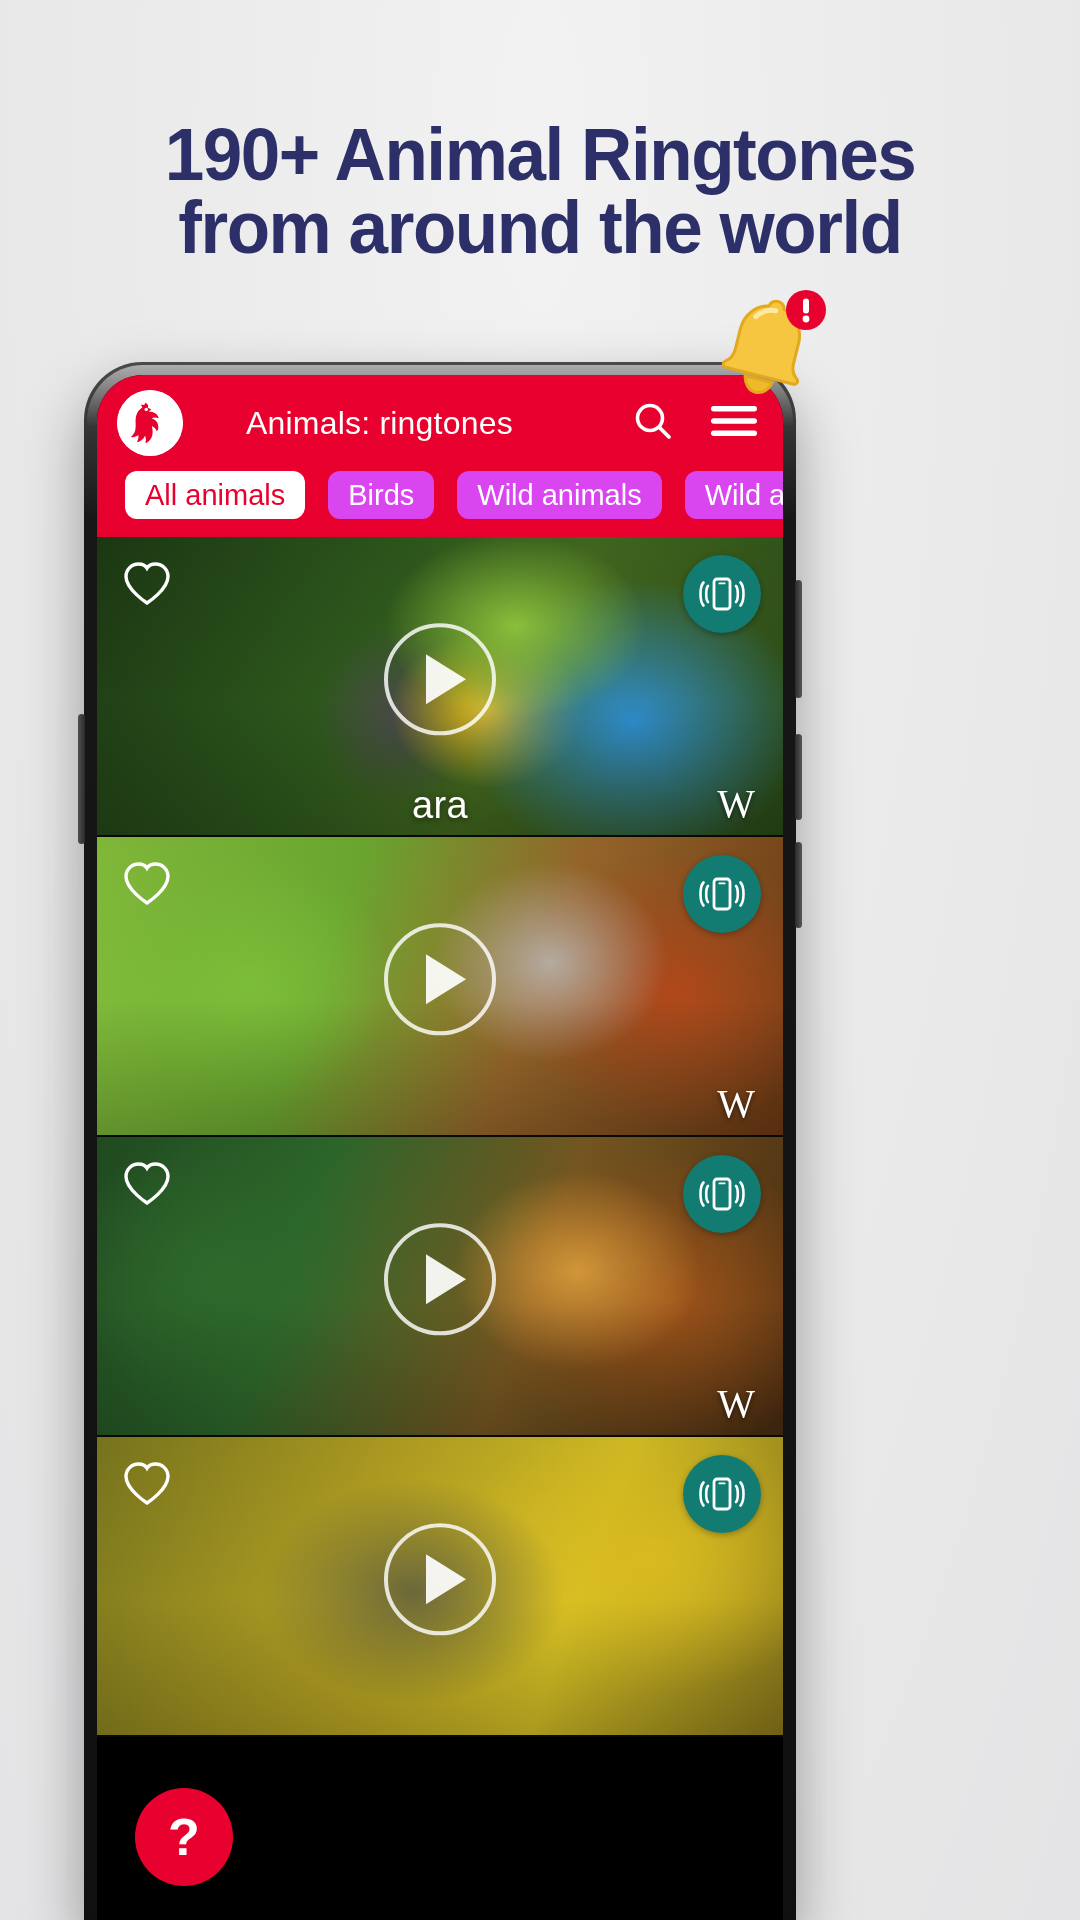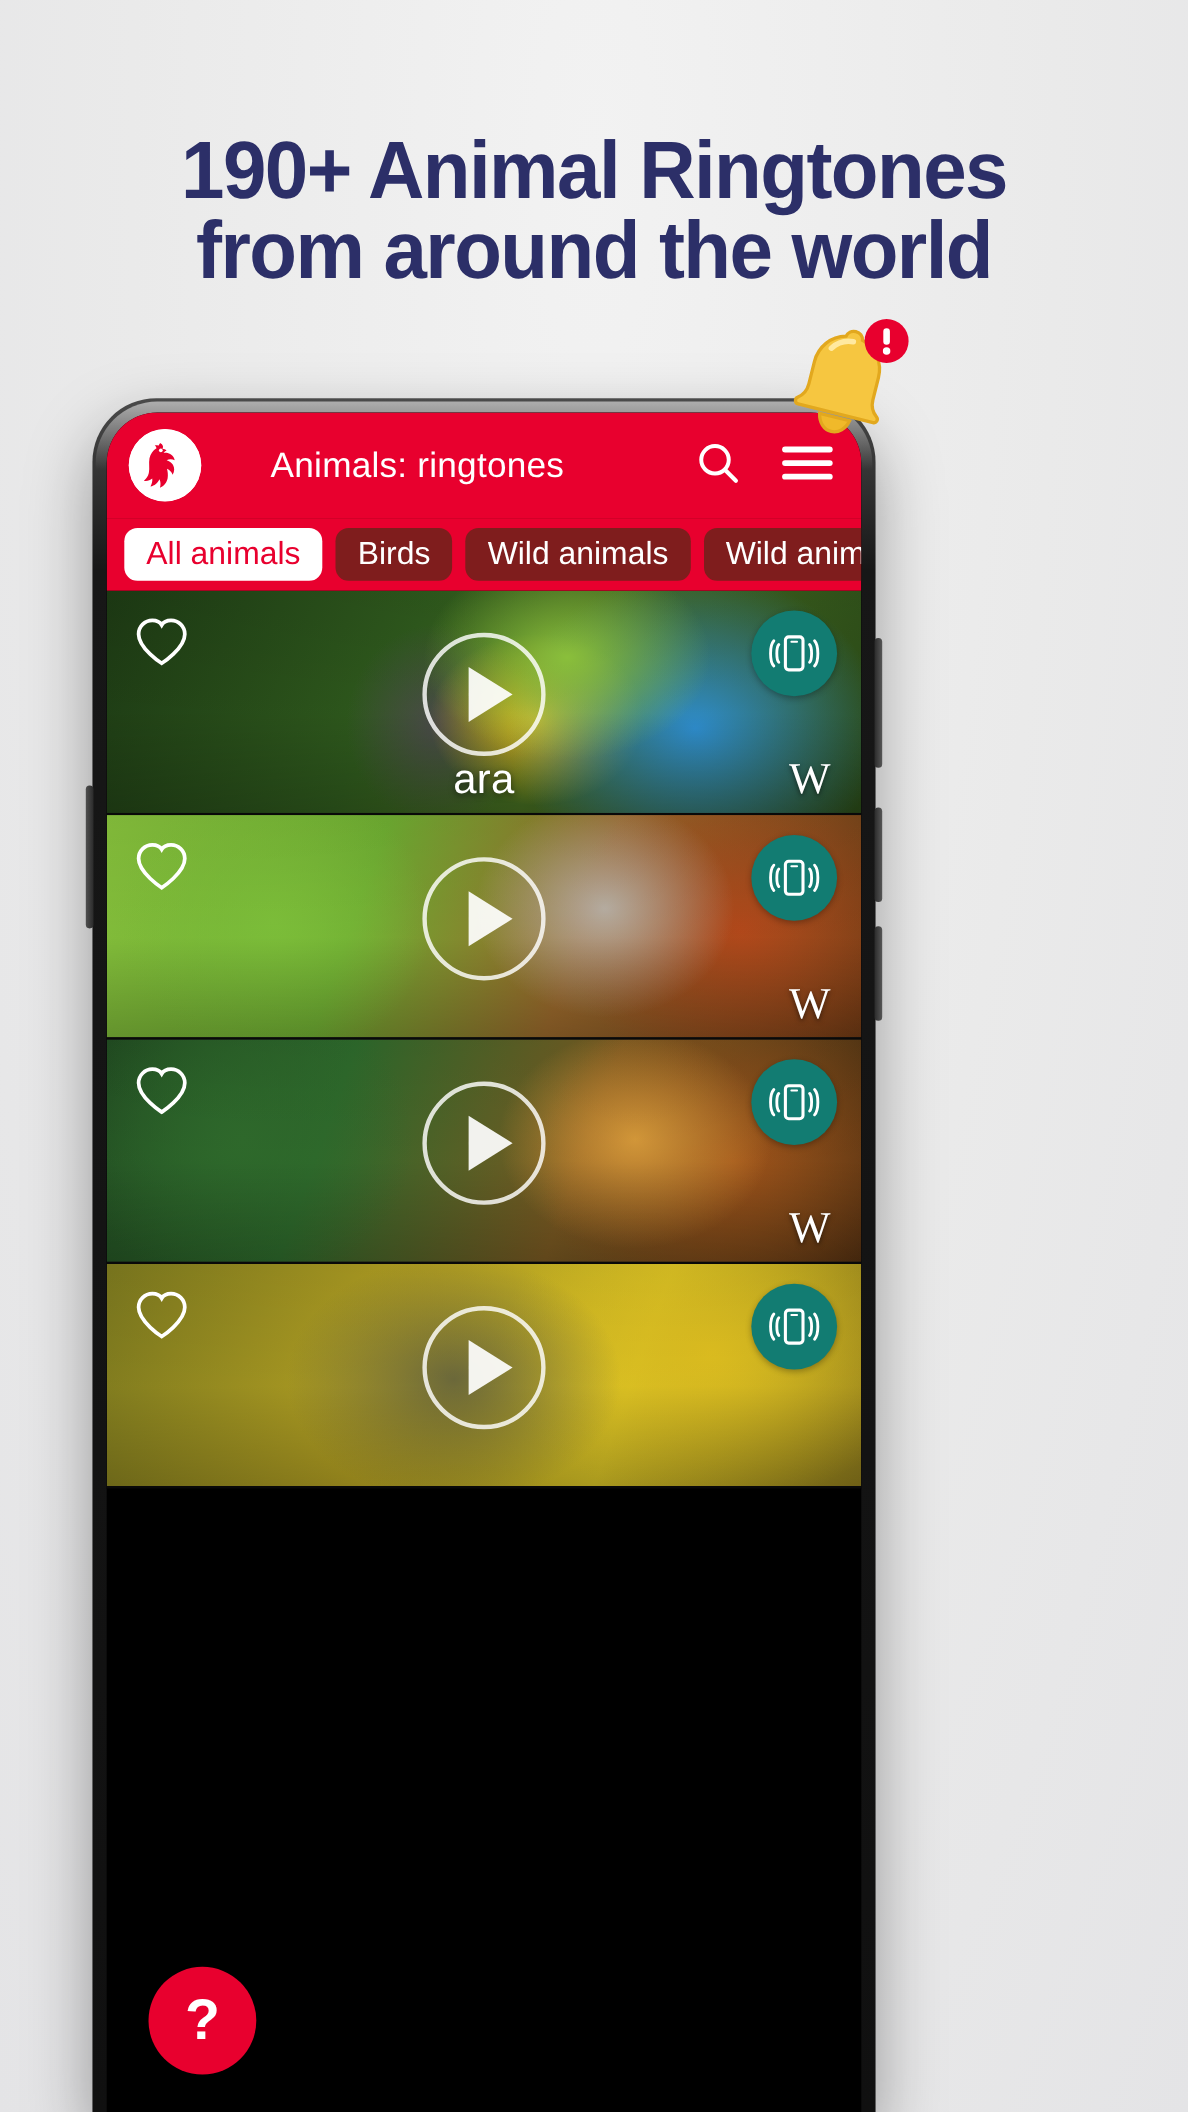--- a/index.html
+++ b/index.html
@@ -92,43 +92,43 @@
     letter-spacing:.2px;
   }
   #app-bar-actions{ margin-left:auto; display:flex; align-items:center; gap:34px; }
   .appbar-icon{ cursor:pointer; display:block; }
 
   
   #chip-row{
     position:relative;
     background:#E8002E;
     height:66px;
-    display:flex; align-items:center; gap:12px;
-    padding-left:16px;
+    display:flex; gap:23px;
+    padding-left:28px;
     overflow:hidden;
     z-index:3;
   }
   .chip{
     flex:0 0 auto;
     height:48px;
     border-radius:12px;
     display:flex; align-items:center;
     padding:0 20px;
     font-size:29px;
     color:#fff;
-    background:#7f1d1d;
+    background:#d946ef;
     white-space:nowrap;
   }
   .chip.active{ background:#fff; color:#E8002E; }
 
   
   #card-list{ position:relative; background:#111; }
   .card{
     position:relative;
-    height:204px;
+    height:300px;
     overflow:hidden;
     border-bottom:2px solid rgba(0,0,0,.45);
   }
   .card-bg{ position:absolute; inset:0; }
   .card-veil{
     position:absolute; inset:0;
     background:linear-gradient(180deg,rgba(0,0,0,.06) 0%,rgba(0,0,0,.02) 55%,rgba(0,0,0,.22) 100%);
   }
   .fav-icon{ position:absolute; left:24px; top:22px; }
   .ring-btn{

